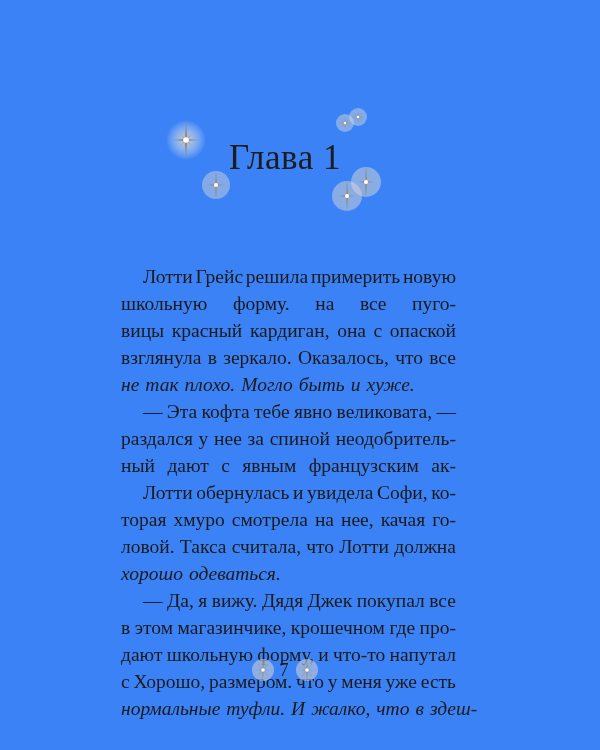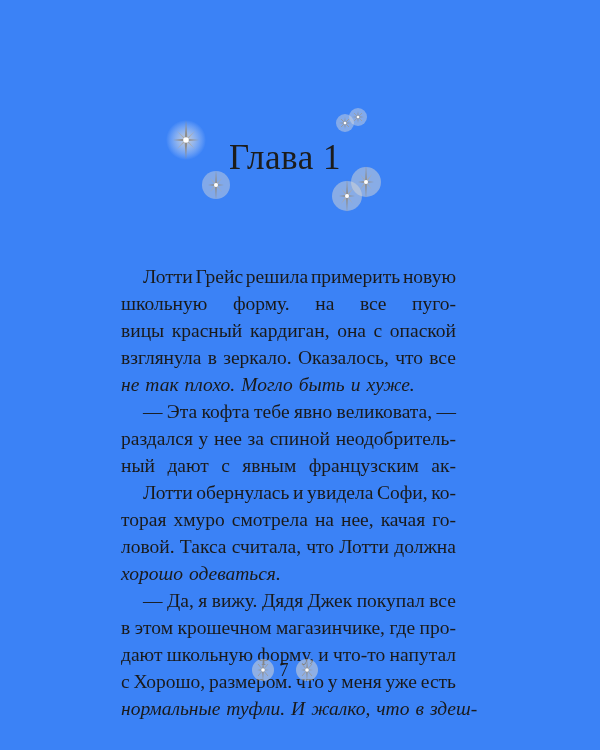--- a/index.html
+++ b/index.html
@@ -288,22 +288,22 @@
           <span>Дядя</span>
           <span>Джек</span>
           <span>покупал</span>
           <span>все</span>
         </div>
       </div>
       <div class="line">
         <div class="line-inner">
           <span>в</span>
           <span>этом</span>
+          <span>магазинчике,</span>
           <span>крошечном</span>
-          <span>магазинчике,</span>
           <span>где</span>
           <span>про-</span>
         </div>
       </div>
       <div class="line">
         <div class="line-inner">
           <span>дают</span>
           <span>школьную</span>
           <span>форму,</span>
           <span>и</span>

